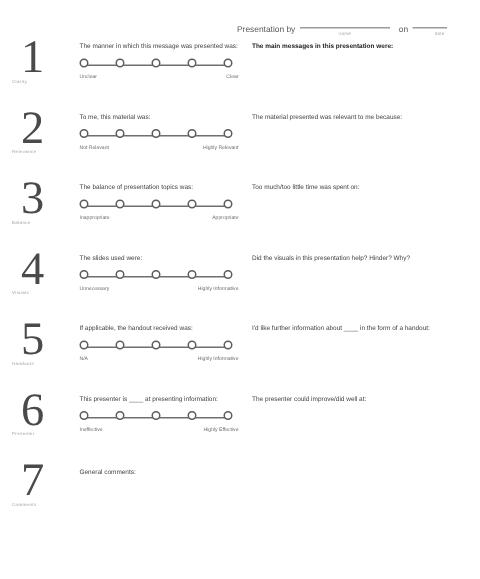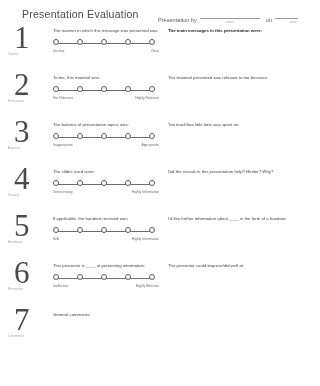--- a/index.html
+++ b/index.html
@@ -76,21 +76,20 @@
 
   
   .row7 .qleft{top:2px;}
 </style>
 </head>
 <body>
 
 <div class="page">
 
   <div class="header">
-    <div class="title">Presentation Evaluation</div>
 
     <div class="byline">
       <span class="byline-label">Presentation by</span>
       <span class="fill name">
         <span class="rule"></span>
         <span class="cap">name</span>
       </span>
       <span class="byline-label" style="margin-left:6px;">on</span>
       <span class="fill date">
         <span class="rule"></span>

